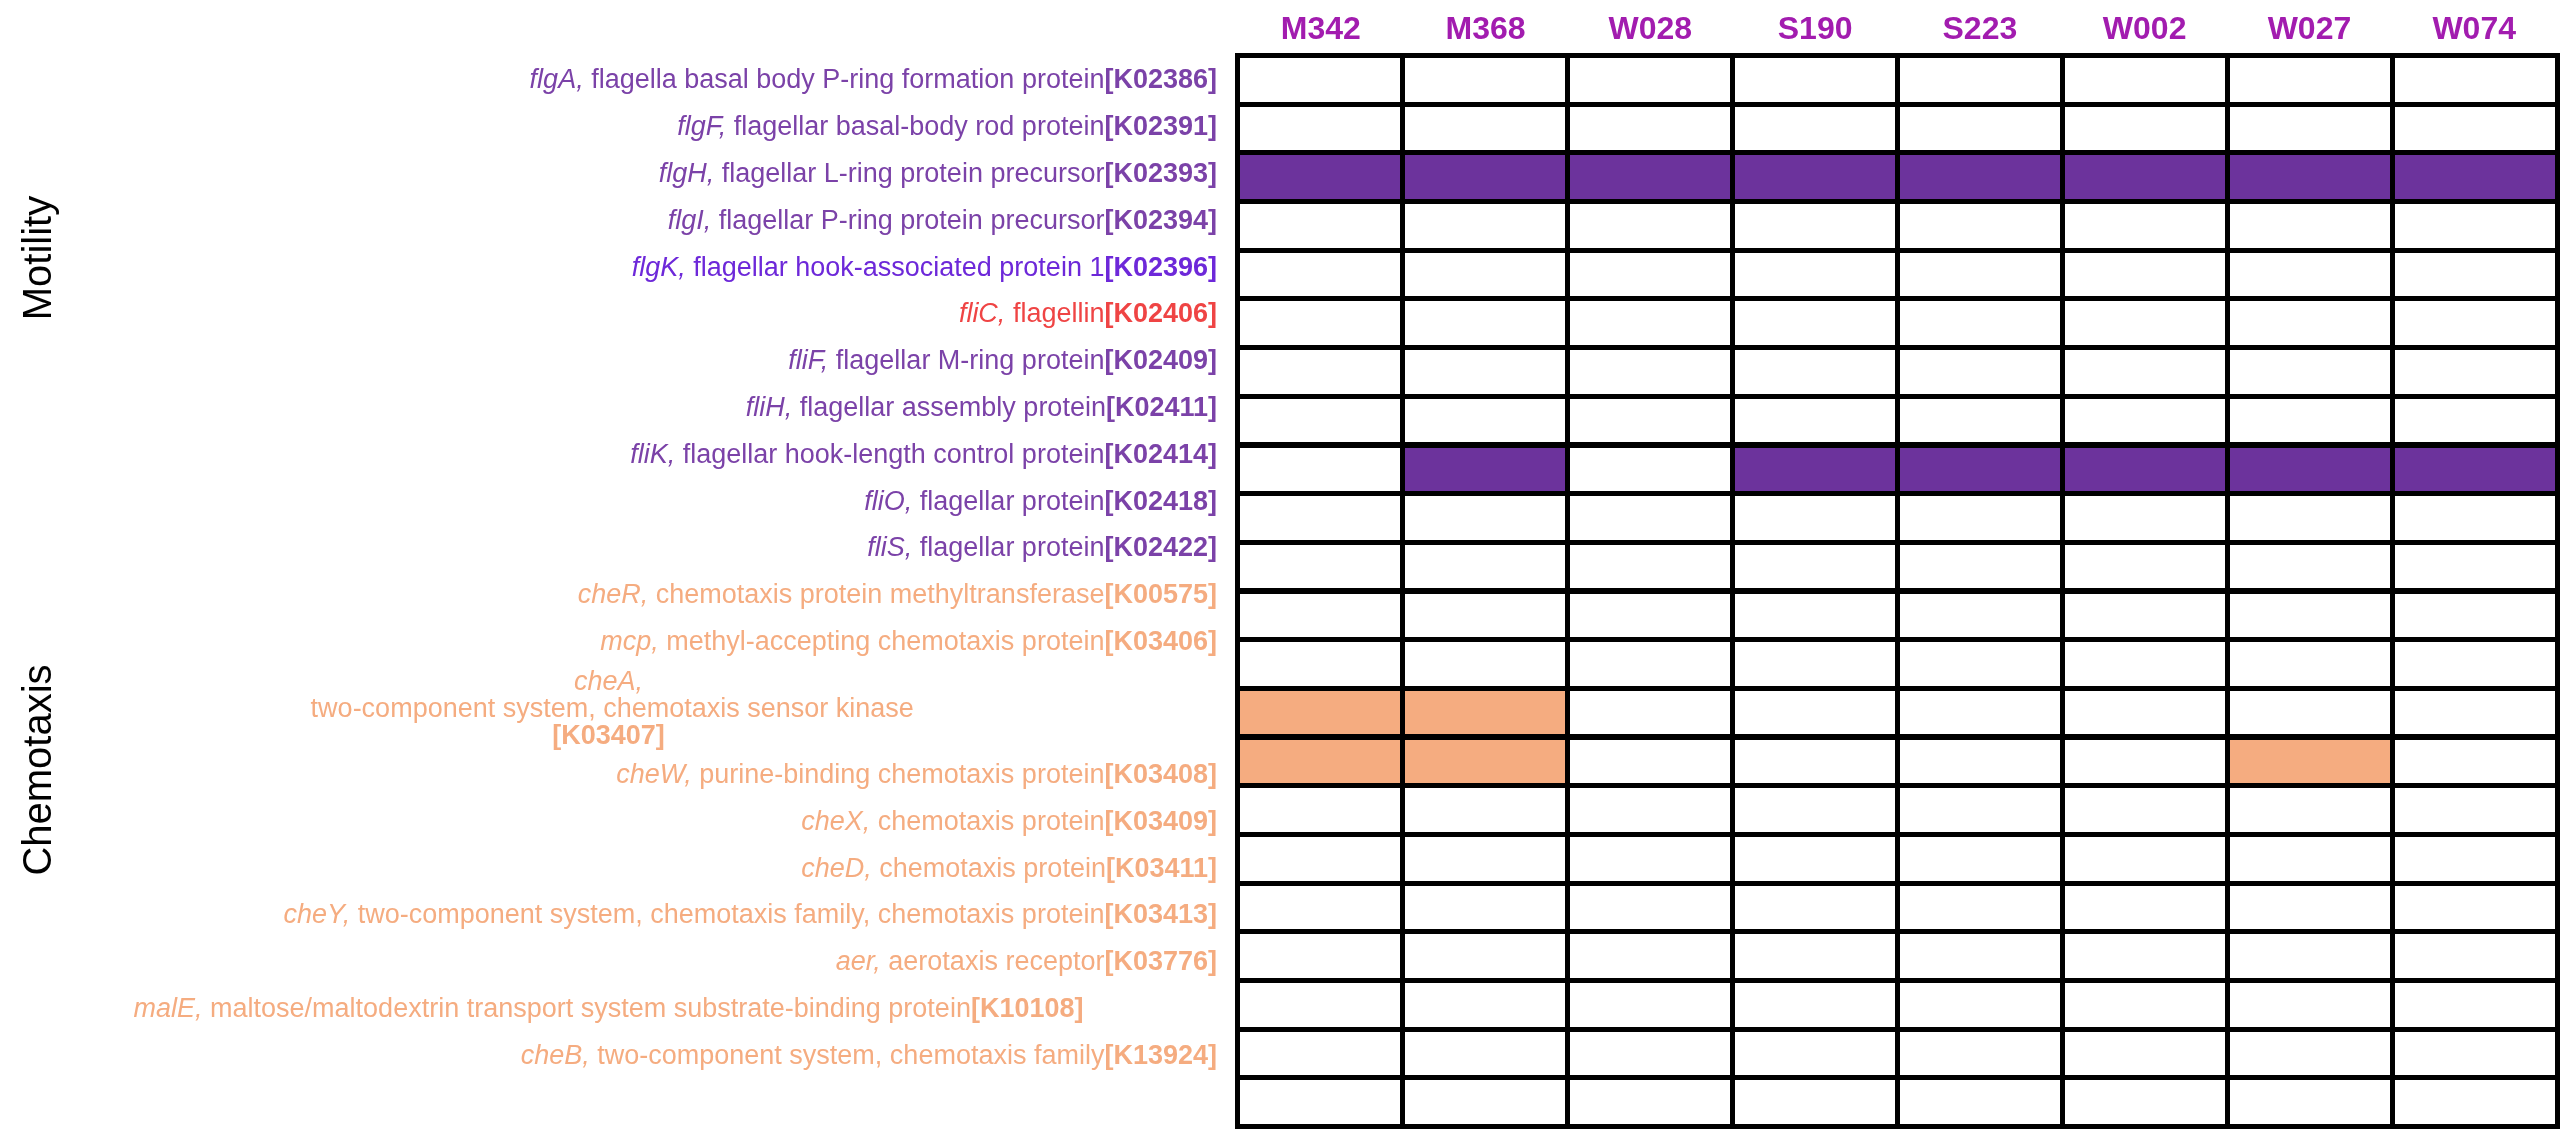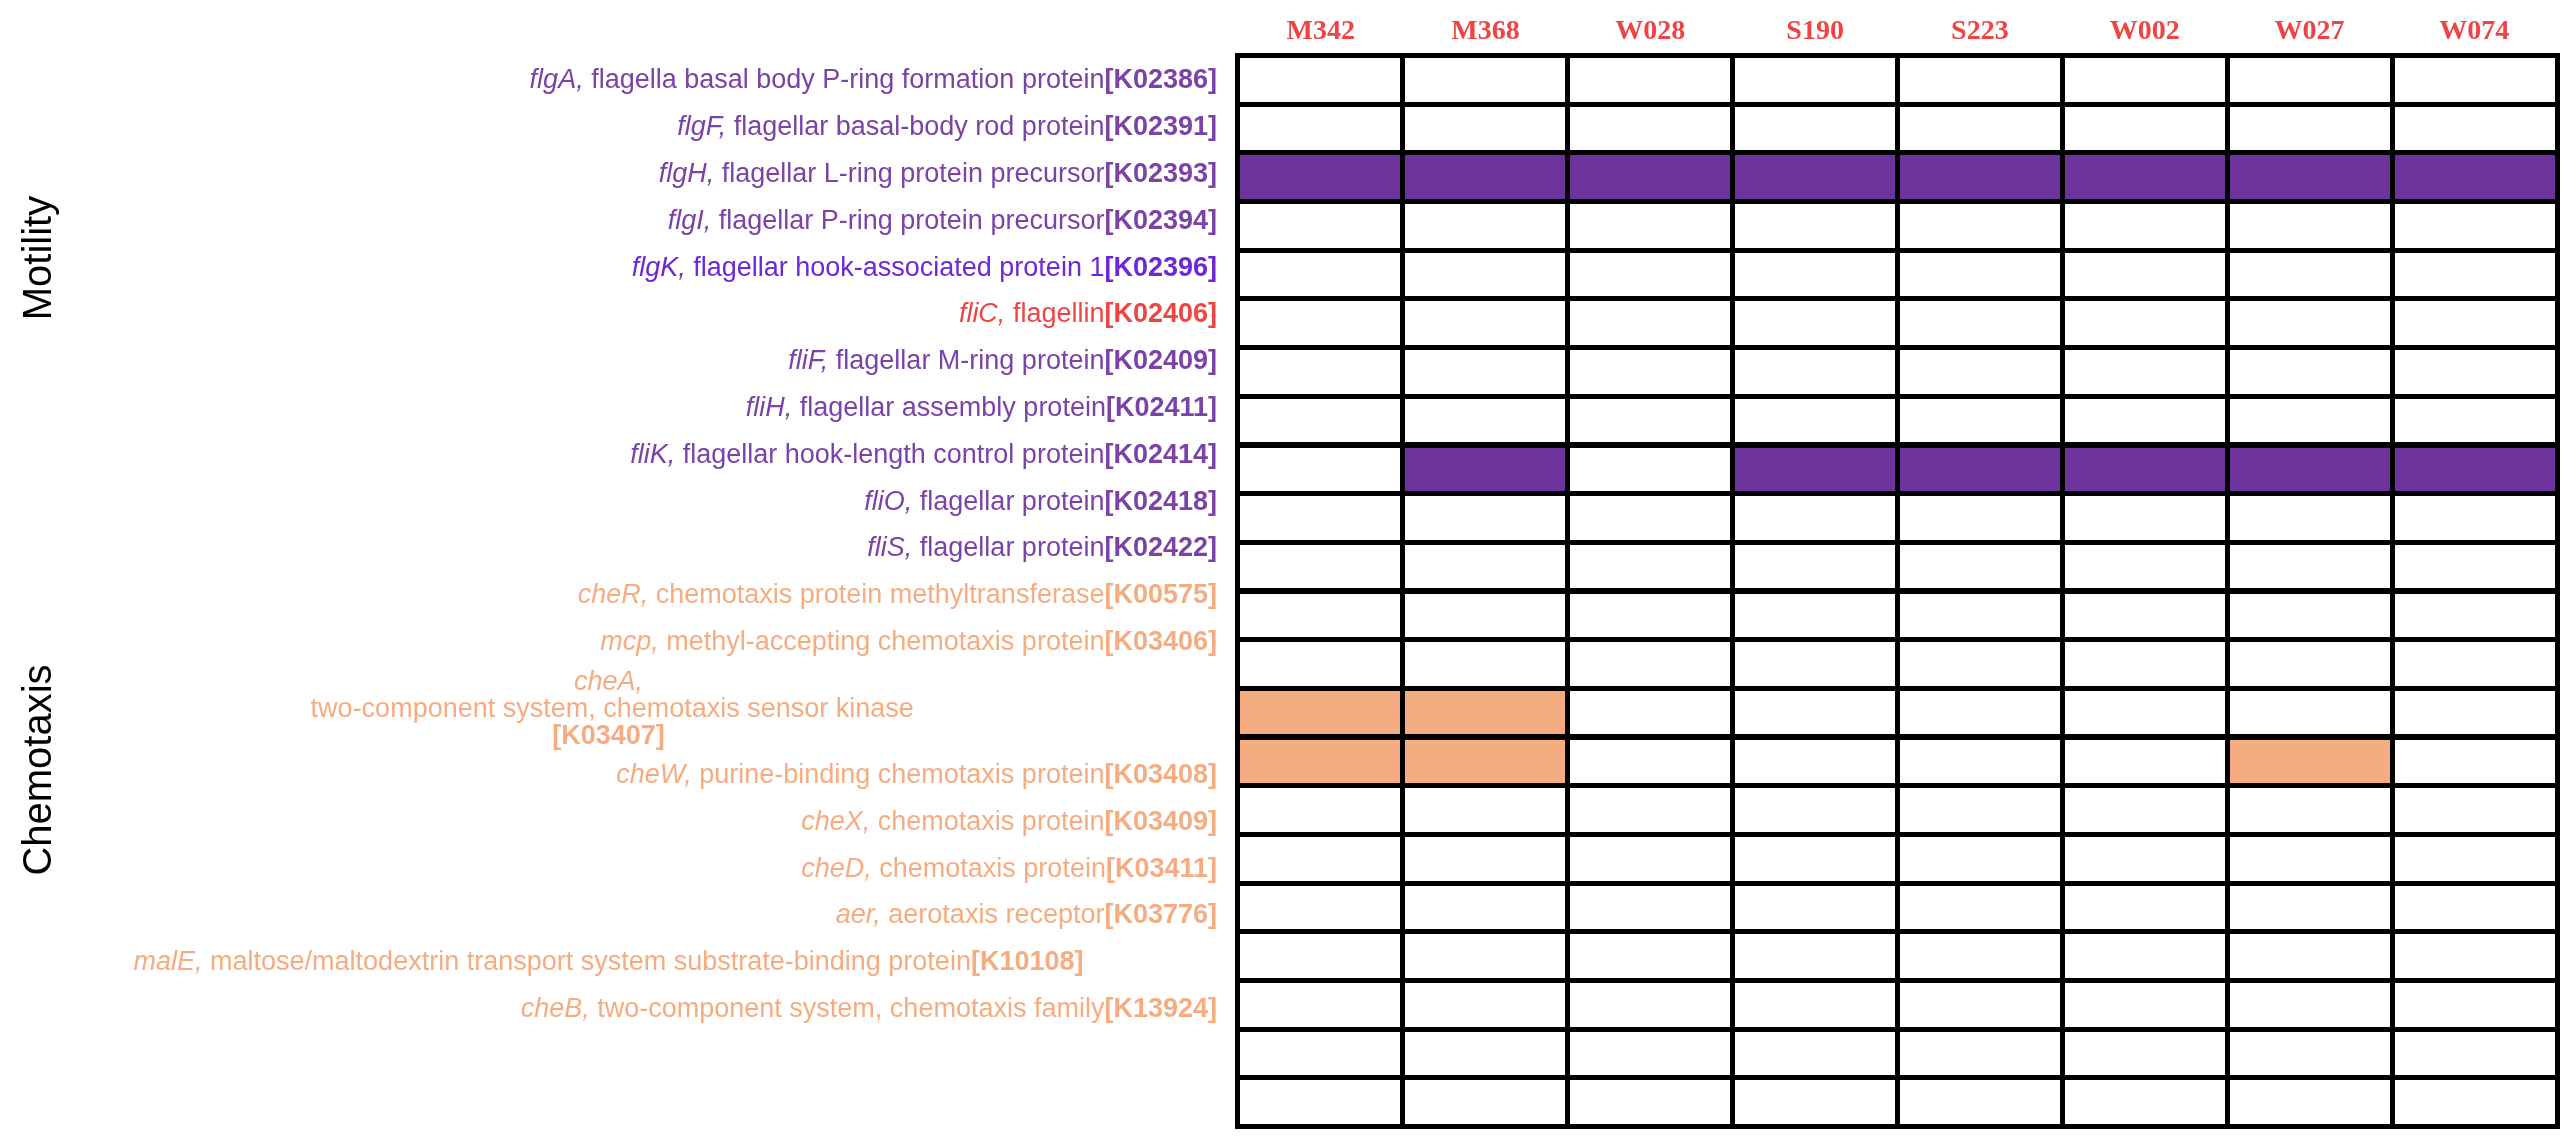--- a/index.html
+++ b/index.html
@@ -31,25 +31,24 @@
     width:1313px; height:40px;
     display:grid;
     grid-template-columns:repeat(8,1fr);
     column-gap:5.2px;
   }
   .col-header {
     display:flex;
     align-items:flex-end;
     justify-content:center;
     font-weight:bold;
-    font-size:28px;
-    color:#ef4444;
+    font-size:32px;
+    color:#a21caf;
     padding-bottom:2.6px;
     line-height:1;
-    font-family:Liberation Serif, serif;
   }
 
   
   .row-labels {
     position:absolute;
     left:0; top:59px;
     width:1226px; height:1064px;
     display:grid;
     grid-template-rows:repeat(22,1fr);
     row-gap:5.2px;
@@ -181,20 +180,25 @@
         <span class="gene">cheX,</span>
         <span>&nbsp;chemotaxis protein</span>
         <span class="ko">[K03409]</span>
       </div>
       <div class="row-label" style="color: rgb(245, 172, 128);">
         <span class="gene">cheD,</span>
         <span>&nbsp;chemotaxis protein</span>
         <span class="ko">[K03411]</span>
       </div>
       <div class="row-label" style="color: rgb(245, 172, 128);">
+        <span class="gene">cheY,</span>
+        <span>&nbsp;two-component system, chemotaxis family, chemotaxis protein</span>
+        <span class="ko">[K03413]</span>
+      </div>
+      <div class="row-label" style="color: rgb(245, 172, 128);">
         <span class="gene">aer,</span>
         <span>&nbsp;aerotaxis receptor</span>
         <span class="ko">[K03776]</span>
       </div>
       <div class="row-label" style="color: rgb(245, 172, 128); justify-content: center;">
         <span class="gene">malE,</span>
         <span>&nbsp;maltose/maltodextrin transport system substrate-binding protein</span>
         <span class="ko">[K10108]</span>
       </div>
       <div class="row-label" style="color: rgb(245, 172, 128);">

